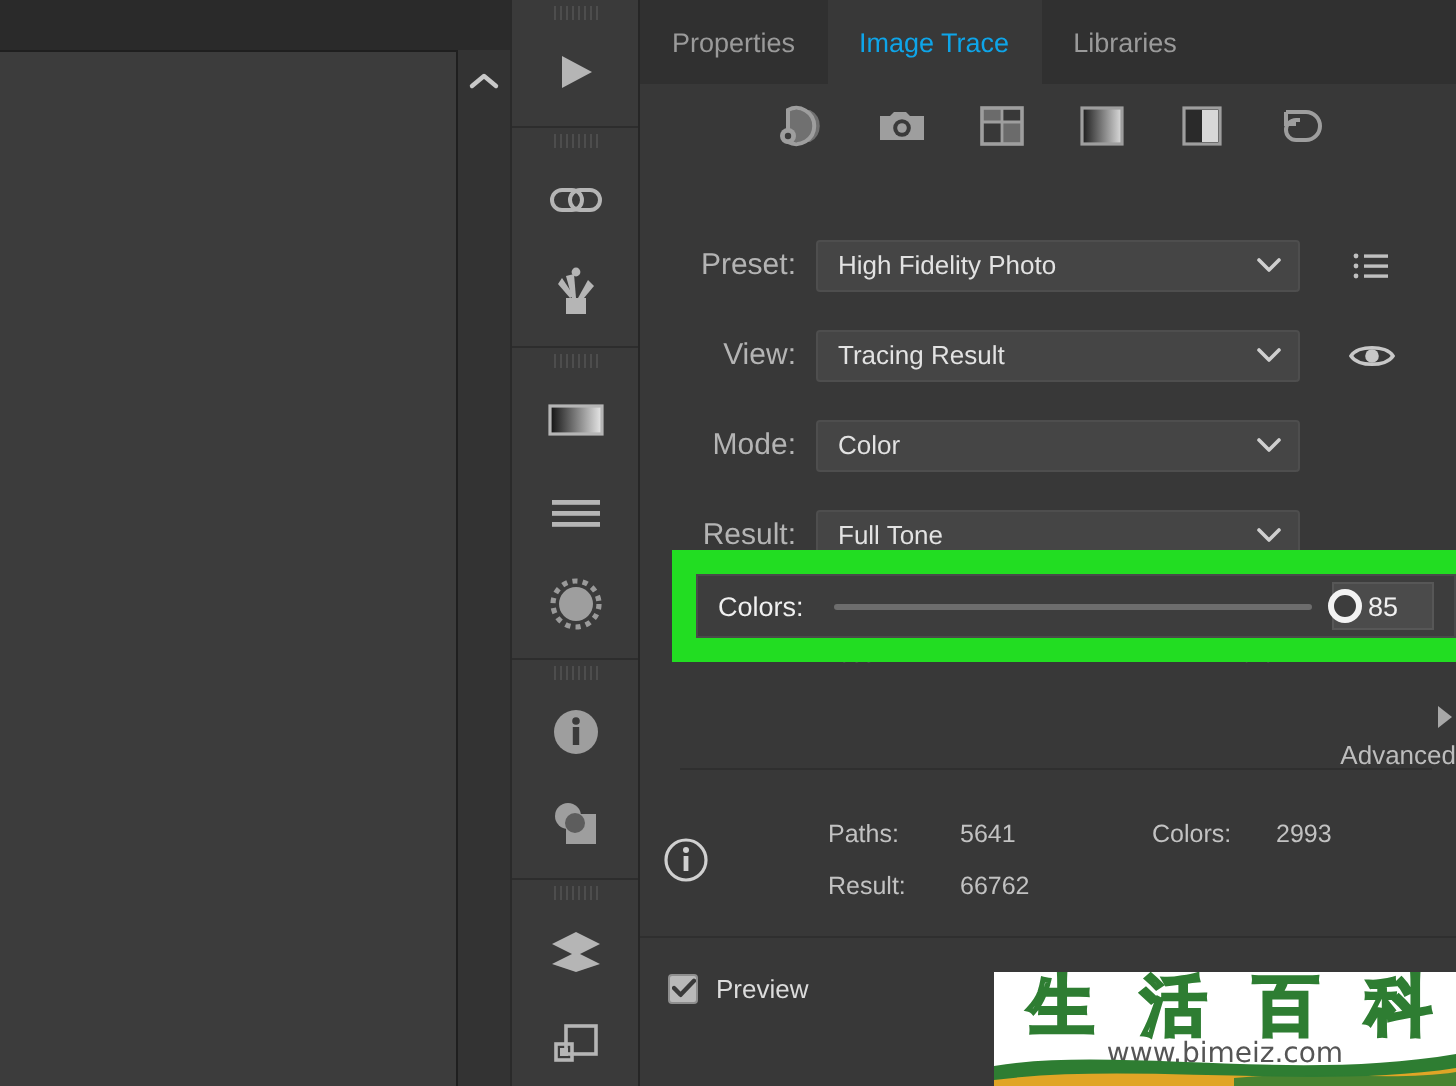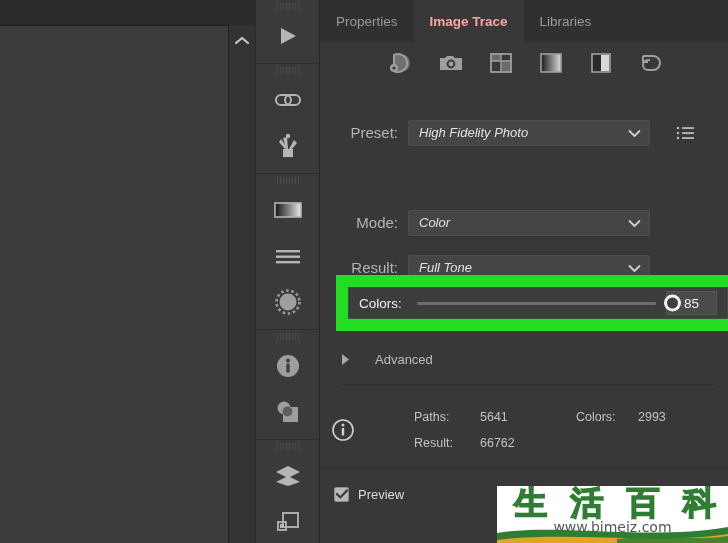--- a/index.html
+++ b/index.html
@@ -63,21 +63,21 @@
     position: absolute; left: 0; top: 0; width: 408px; height: 42px;
     background: #303030;
     display: flex; align-items: flex-end;
   }
   .tab {
     height: 42px; padding: 0 16px;
     display: flex; align-items: center;
     font-size: 13.5px; color: #9a9a9a; cursor: pointer;
     white-space: nowrap;
   }
-  .tab.active { background: #383838; color: #fca5a5; font-weight: bold; }
+  .tab.active { background: #383838; color: #0ea5e9; font-weight: normal; }
 
   .preset-icons {
     position: absolute; left: 0; top: 42px; width: 408px; height: 42px;
     display: flex; align-items: center; justify-content: flex-start;
     padding-left: 68px; gap: 24px;
   }
   .preset-icon { width: 26px; height: 24px; cursor: pointer;
     display: flex; align-items: center; justify-content: center; }
   .preset-icon svg { display: block; }
 
@@ -87,21 +87,21 @@
     display: flex; align-items: center;
   }
   .row-label {
     width: 88px; text-align: right; padding-right: 10px;
     font-size: 15px; color: #b4b4b4;
   }
   .select {
     flex: 0 0 auto; width: 242px; height: 26px;
     background: #454545; border: 1px solid #4e4e4e; border-radius: 2px;
     display: flex; align-items: center; justify-content: space-between;
-    padding: 0 8px 0 10px; cursor: pointer; font-style: italic;
+    padding: 0 8px 0 10px; cursor: pointer;
   }
   .select-value { font-size: 13px; color: #e2e2e2; }
   .row-extra { width: 60px; display: flex; align-items: center;
     justify-content: center; margin-left: 6px; }
   .row-extra svg { display: block; cursor: pointer; }
 
   
   .highlight {
     position: absolute; left: 336px; top: 275px; width: 392px; height: 56px;
     background: #22dd22; z-index: 20;
@@ -139,22 +139,23 @@
   
   .lessmore {
     position: absolute; left: 0; top: 320px; width: 408px; height: 20px;
     display: flex; font-size: 12px; color: #8d8d8d; z-index: 5;
   }
   .lessmore .less { position: absolute; left: 92px; }
   .lessmore .more { position: absolute; left: 290px; }
 
   .advanced {
     position: absolute; left: 0; top: 352px; width: 408px; height: 26px;
-    display: flex; align-items: flex-start; padding-left: 20px; gap: 24px;
+    display: flex; align-items: flex-end; padding-left: 20px; gap: 0;
     cursor: pointer;
+    flex-direction: column;
   }
   .advanced-label { font-size: 13px; color: #bdbdbd; }
   .adv-sep {
     position: absolute; left: 20px; top: 384px; width: 376px; height: 1px;
     background: #2f2f2f;
   }
 
   .stats {
     position: absolute; left: 0; top: 396px; width: 408px; height: 68px;
     display: flex; align-items: center;
@@ -432,20 +433,37 @@
           <circle cx="2" cy="3" r="1.2" fill="#c0c0c0"></circle>
             <rect x="6" y="2.2" width="12" height="1.7" fill="#c0c0c0"></rect>
           <circle cx="2" cy="8" r="1.2" fill="#c0c0c0"></circle>
             <rect x="6" y="7.2" width="12" height="1.7" fill="#c0c0c0"></rect>
           <circle cx="2" cy="13" r="1.2" fill="#c0c0c0"></circle>
             <rect x="6" y="12.2" width="12" height="1.7" fill="#c0c0c0"></rect>
         </svg>
       </div>
     </div>
 
+    <div class="row" style="top:155px;">
+      <div class="row-label">View:</div>
+      <div class="select">
+        <span class="select-value">Tracing Result</span>
+        <span>
+          <svg width="13" height="9" viewBox="0 0 13 9">
+              <path d="M1.5 2 L6.5 7 L11.5 2" fill="none" stroke="#cfcfcf" stroke-width="1.8" stroke-linecap="round" stroke-linejoin="round"></path>
+            </svg>
+        </span>
+      </div>
+      <div class="row-extra">
+        <svg width="24" height="16" viewBox="0 0 24 16">
+          <path d="M1.5 8 C5 2.5, 19 2.5, 22.5 8 C19 13.5, 5 13.5, 1.5 8 Z" fill="none" stroke="#c8c8c8" stroke-width="1.8"></path>
+          <circle cx="12" cy="8" r="3.4" fill="#c8c8c8"></circle>
+        </svg>
+      </div>
+    </div>
 
     <div class="row" style="top:200px;">
       <div class="row-label">Mode:</div>
       <div class="select">
         <span class="select-value">Color</span>
         <span>
           <svg width="13" height="9" viewBox="0 0 13 9">
               <path d="M1.5 2 L6.5 7 L11.5 2" fill="none" stroke="#cfcfcf" stroke-width="1.8" stroke-linecap="round" stroke-linejoin="round"></path>
             </svg>
         </span>

